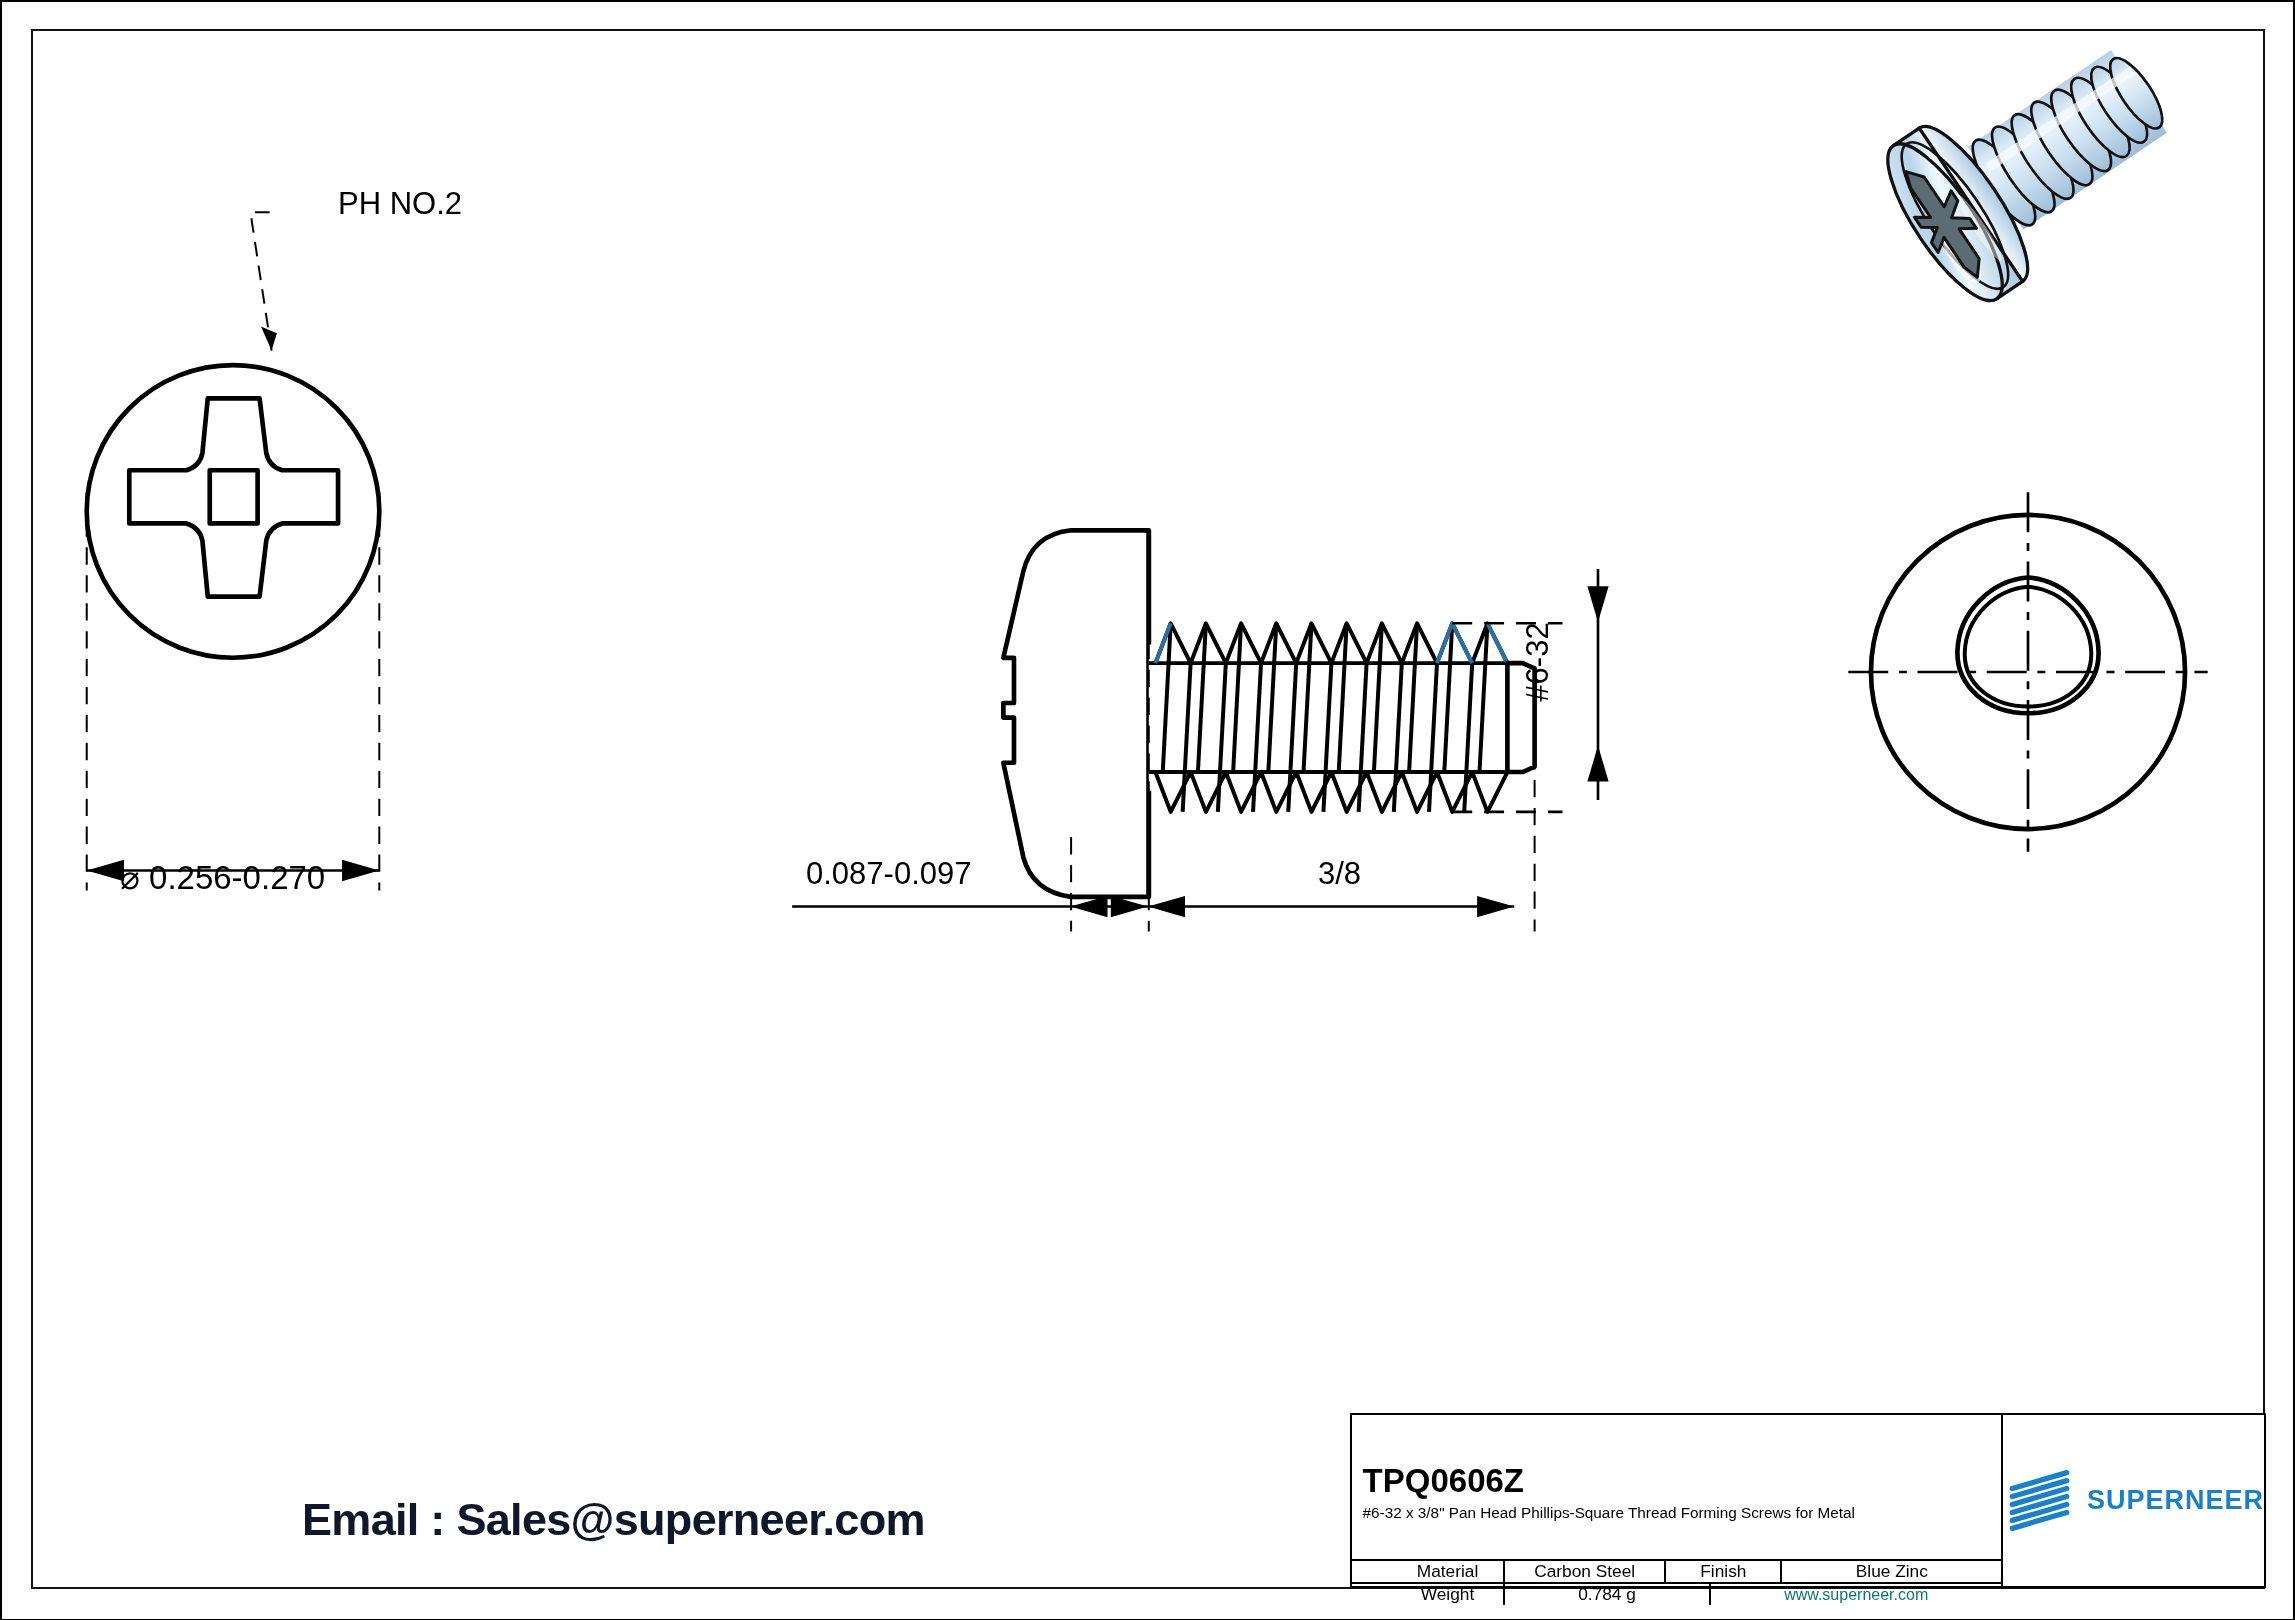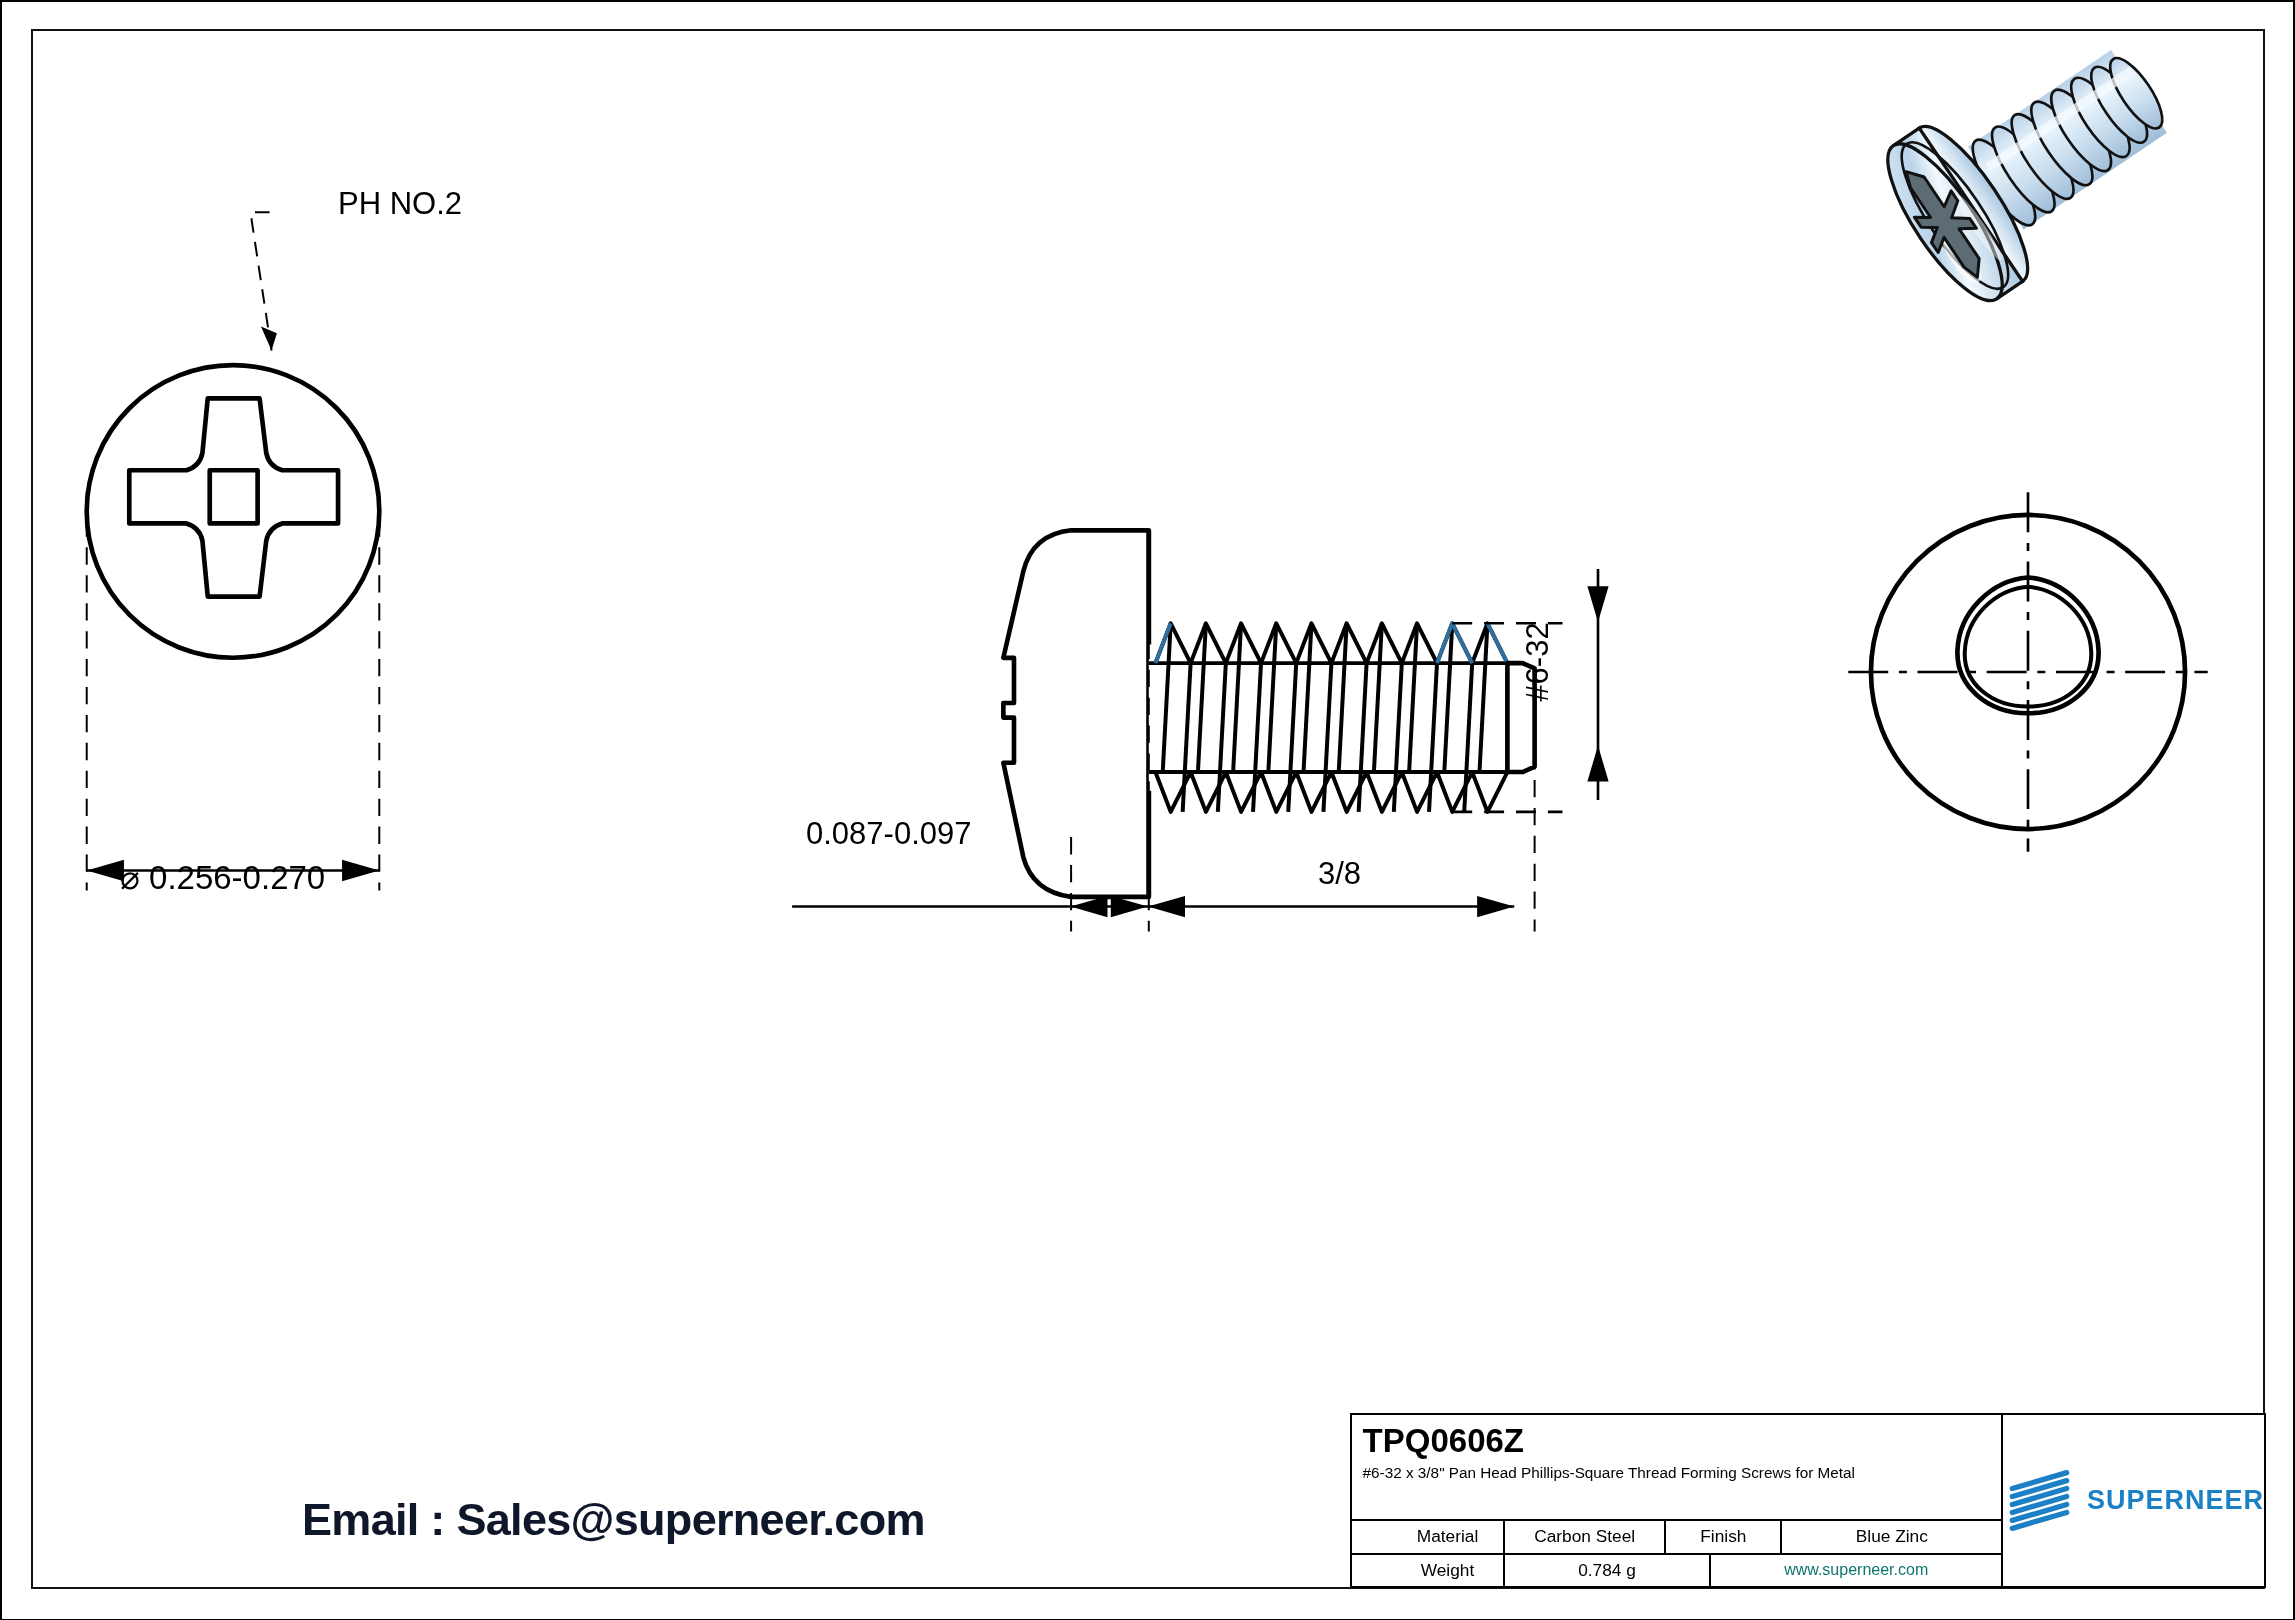--- a/index.html
+++ b/index.html
@@ -18,21 +18,21 @@
 
   
   .dimtext{position:absolute;font-family:"Liberation Sans", sans-serif;
            font-weight:400;color:#000;white-space:nowrap;
            transform-origin:center center;}
 
   
   #title-block{position:absolute;left:1350px;top:1413px;width:916px;height:175px;
                border:2.7px solid #000;box-sizing:border-box;display:flex;background:#fff;}
   #tb-left{width:671px;display:flex;flex-direction:column;border-right:2.7px solid #000;box-sizing:border-box;}
-  #tb-desc{flex:0 0 106px;padding:6.6px 10.6px 0 10.6px;box-sizing:border-box;border-bottom:2.7px solid #000;}
+  #tb-desc{flex:0 0 106px;padding:6.6px 10.6px 0 10.6px;box-sizing:border-box;border-bottom:2.7px solid #000;margin-top:40px;}
   #tb-partno{font-size:33px;font-weight:bold;letter-spacing:0px;line-height:37px;
              font-family:"Liberation Sans", sans-serif;}
   #tb-title{font-size:15.3px;line-height:20px;margin-top:4px;font-weight:400;}
   .tb-row{display:flex;flex:1 1 auto;padding-left:40px;}
   .tb-row.first{border-bottom:2px solid #000;}
   .tb-cell{display:flex;align-items:center;justify-content:center;
            border-right:2px solid #000;box-sizing:border-box;font-size:17.3px;}
   .tb-cell:last-child{border-right:none;}
   .c-label{flex:0 0 113px;}
   .c-value{flex:1 1 auto;}
@@ -246,21 +246,21 @@
     </g>
 
     <path d="M420,34 L476,18 L476,50 Z" fill="#000"></path>
     <path d="M537,34 L481,18 L481,50 Z" fill="#000"></path>
 
     <path d="M537,34 L593,18 L593,50 Z" fill="#000"></path>
 
     <path d="M1090,34 L1034,18 L1034,50 Z" fill="#000"></path>
   </svg>
 
-  <span class="dimtext" style="left:806px;top:816px;font-size:31px;">0.087-0.097</span>
+  <span class="dimtext" style="left:806px;top:856px;font-size:31px;">0.087-0.097</span>
 
   <span class="dimtext" style="left:1318px;top:856px;font-size:31px;">3/8</span>
 
   <svg class="vec" style="left:1568px;top:565px;" width="60" height="239" viewBox="0 0 90 360">
     <g stroke="#000" stroke-width="4">
       <path d="M45,6 L45,354"></path>
     </g>
     <path d="M45,86 L29,32 L61,32 Z" fill="#000"></path>
     <path d="M45,272 L29,326 L61,326 Z" fill="#000"></path>
   </svg>

